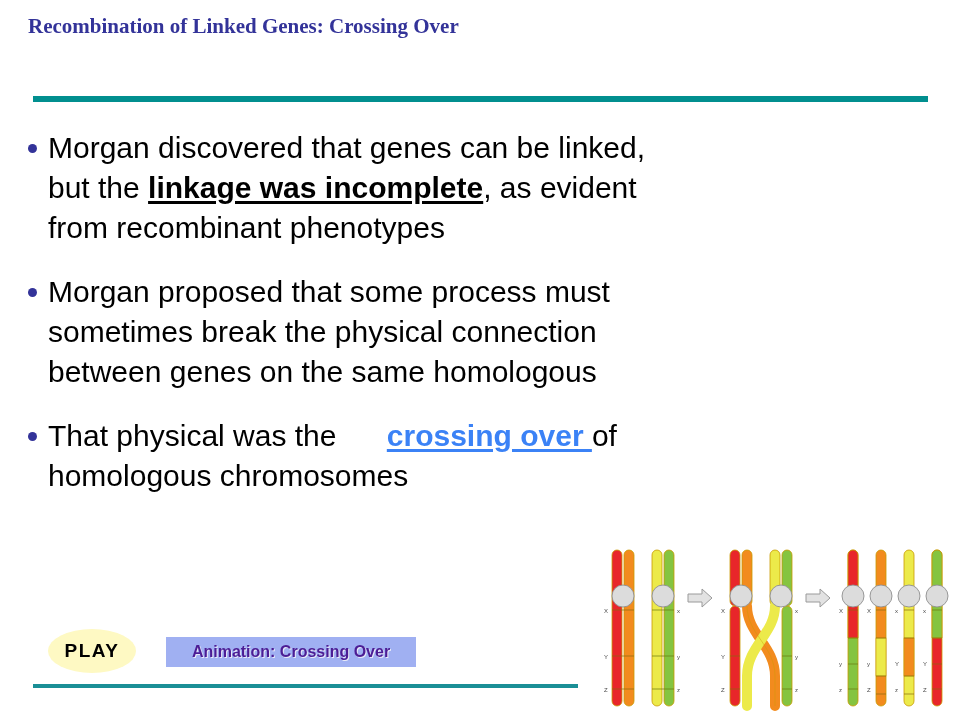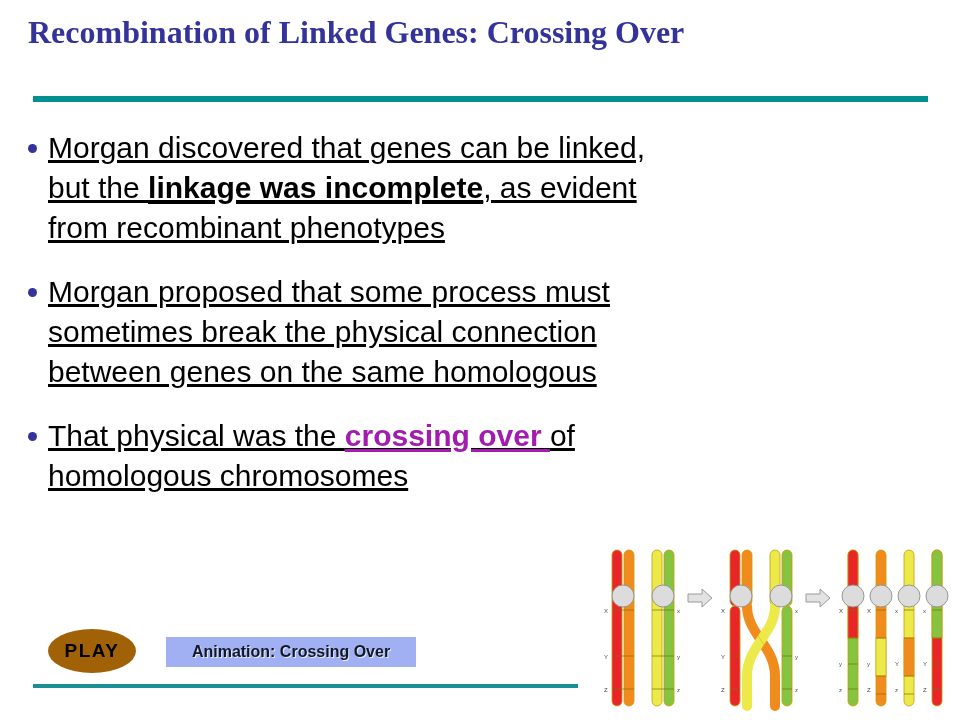--- a/index.html
+++ b/index.html
@@ -22,21 +22,21 @@
   }
 
   
   .title {
     position: absolute;
     left: 28px;
     top: 14px;
     width: 900px;
     font-family: "Liberation Serif", serif;
     font-weight: bold;
-    font-size: 32px;
+    font-size: 21px;
     color: #333399;
     letter-spacing: 0px;
     white-space: nowrap;
   }
 
   .rule-top {
     position: absolute;
     left: 33px;
     top: 96px;
     width: 895px;
@@ -58,21 +58,20 @@
     position: absolute;
     left: 22px;
     top: 128px;
     width: 880px;
   }
 
   .bullet-row {
     display: flex;
     align-items: flex-start;
     margin-bottom: 24px;
-    text-decoration: underline;
   }
   .bullet-row:last-child { margin-bottom: 0; }
 
   .bullet-dot {
     flex: 0 0 auto;
     width: 26px;
     font-size: 30px;
     line-height: 40px;
     color: #333399;
     text-align: left;
@@ -100,34 +99,35 @@
   .bullet-text.narrow2 { max-width: 610px; }
   .bullet-text.narrow3 { max-width: 610px; }
 
   .em-bold-underline {
     font-weight: bold;
     text-decoration: underline;
     text-underline-offset: 3px;
   }
   .em-red {
     font-weight: bold;
-    color: #a21caf;
+    color: #3b82f6;
     text-decoration: underline;
     text-underline-offset: 3px;
+    margin-left: 42px;
   }
 
   
   .play-oval {
     position: absolute;
     left: 48px;
     top: 629px;
     width: 88px;
     height: 44px;
     border-radius: 50%;
-    background: #a16207;
+    background: #fef9c3;
     display: flex;
     align-items: center;
     justify-content: center;
   }
   .play-oval .play-label {
     font-family: "Liberation Sans", sans-serif;
     font-weight: bold;
     font-size: 19px;
     letter-spacing: 1.5px;
     color: #000000;
@@ -141,21 +141,21 @@
     height: 30px;
     background: #a0b0f2;
     display: flex;
     align-items: center;
     justify-content: center;
   }
   .anim-box .anim-label {
     font-family: "Liberation Sans", sans-serif;
     font-weight: bold;
     font-size: 16px;
-    color: #0f172a;
+    color: #4c1d95;
     text-shadow: 1px 1px 0 #e8eaf8;
     white-space: nowrap;
   }
 
   
   .diagram {
     position: absolute;
     left: 604px;
     top: 546px;
     width: 352px;

